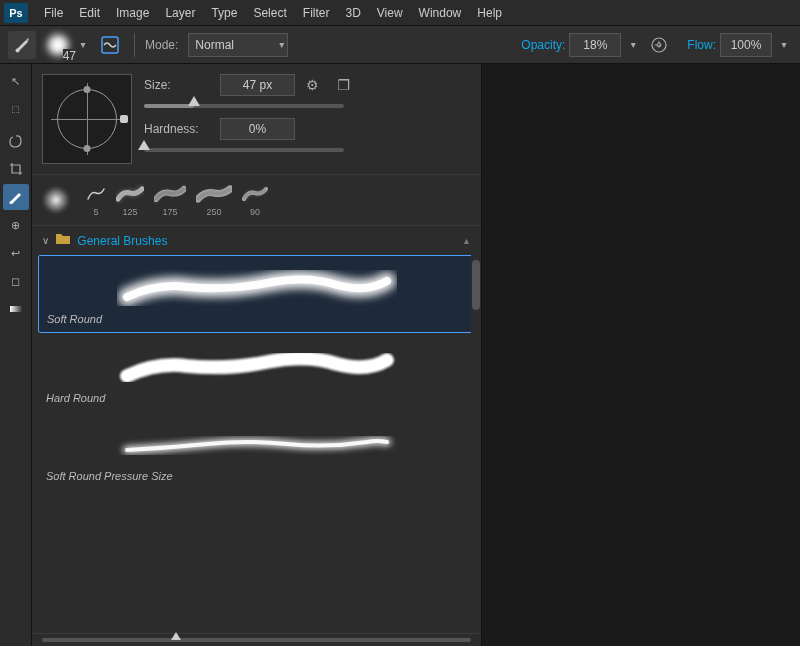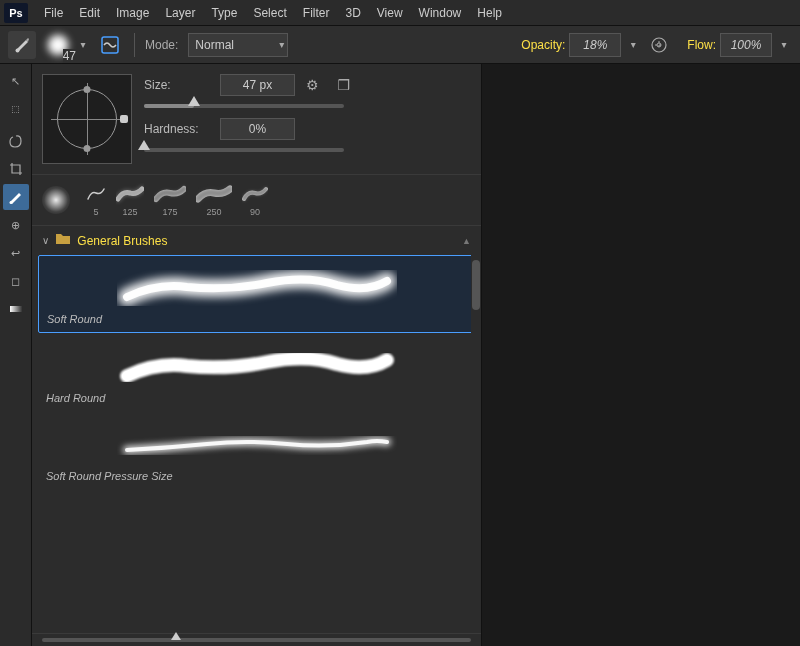--- a/index.html
+++ b/index.html
@@ -19,21 +19,21 @@
       display: flex;
       align-items: center;
       background: #2b2b2b;
       height: 26px;
       padding: 0 4px;
       border-bottom: 1px solid #111;
     }
     .ps-logo {
       width: 24px;
       height: 20px;
-      background: #0f172a;
+      background: #0c4a6e;
       color: #fff;
       font-weight: bold;
       font-size: 11px;
       display: flex;
       align-items: center;
       justify-content: center;
       margin-right: 8px;
       border-radius: 2px;
       flex-shrink: 0;
     }
@@ -127,31 +127,30 @@
       font-size: 10px;
       pointer-events: none;
     }
 
     .opacity-section {
       display: flex;
       align-items: center;
       gap: 4px;
       margin-left: auto;
     }
-    .opacity-label { color: #fde047; font-size: 12px; }
+    .opacity-label { color: #0ea5e9; font-size: 12px; }
     .opacity-value {
       background: #3a3a3a;
       border: 1px solid #555;
       color: #ccc;
       padding: 2px 4px;
       height: 24px;
       width: 52px;
       font-size: 12px;
       text-align: center;
-      font-style: italic;
     }
     .flow-section {
       display: flex;
       align-items: center;
       gap: 4px;
       margin-left: 8px;
     }
 
     
     .main-layout {

